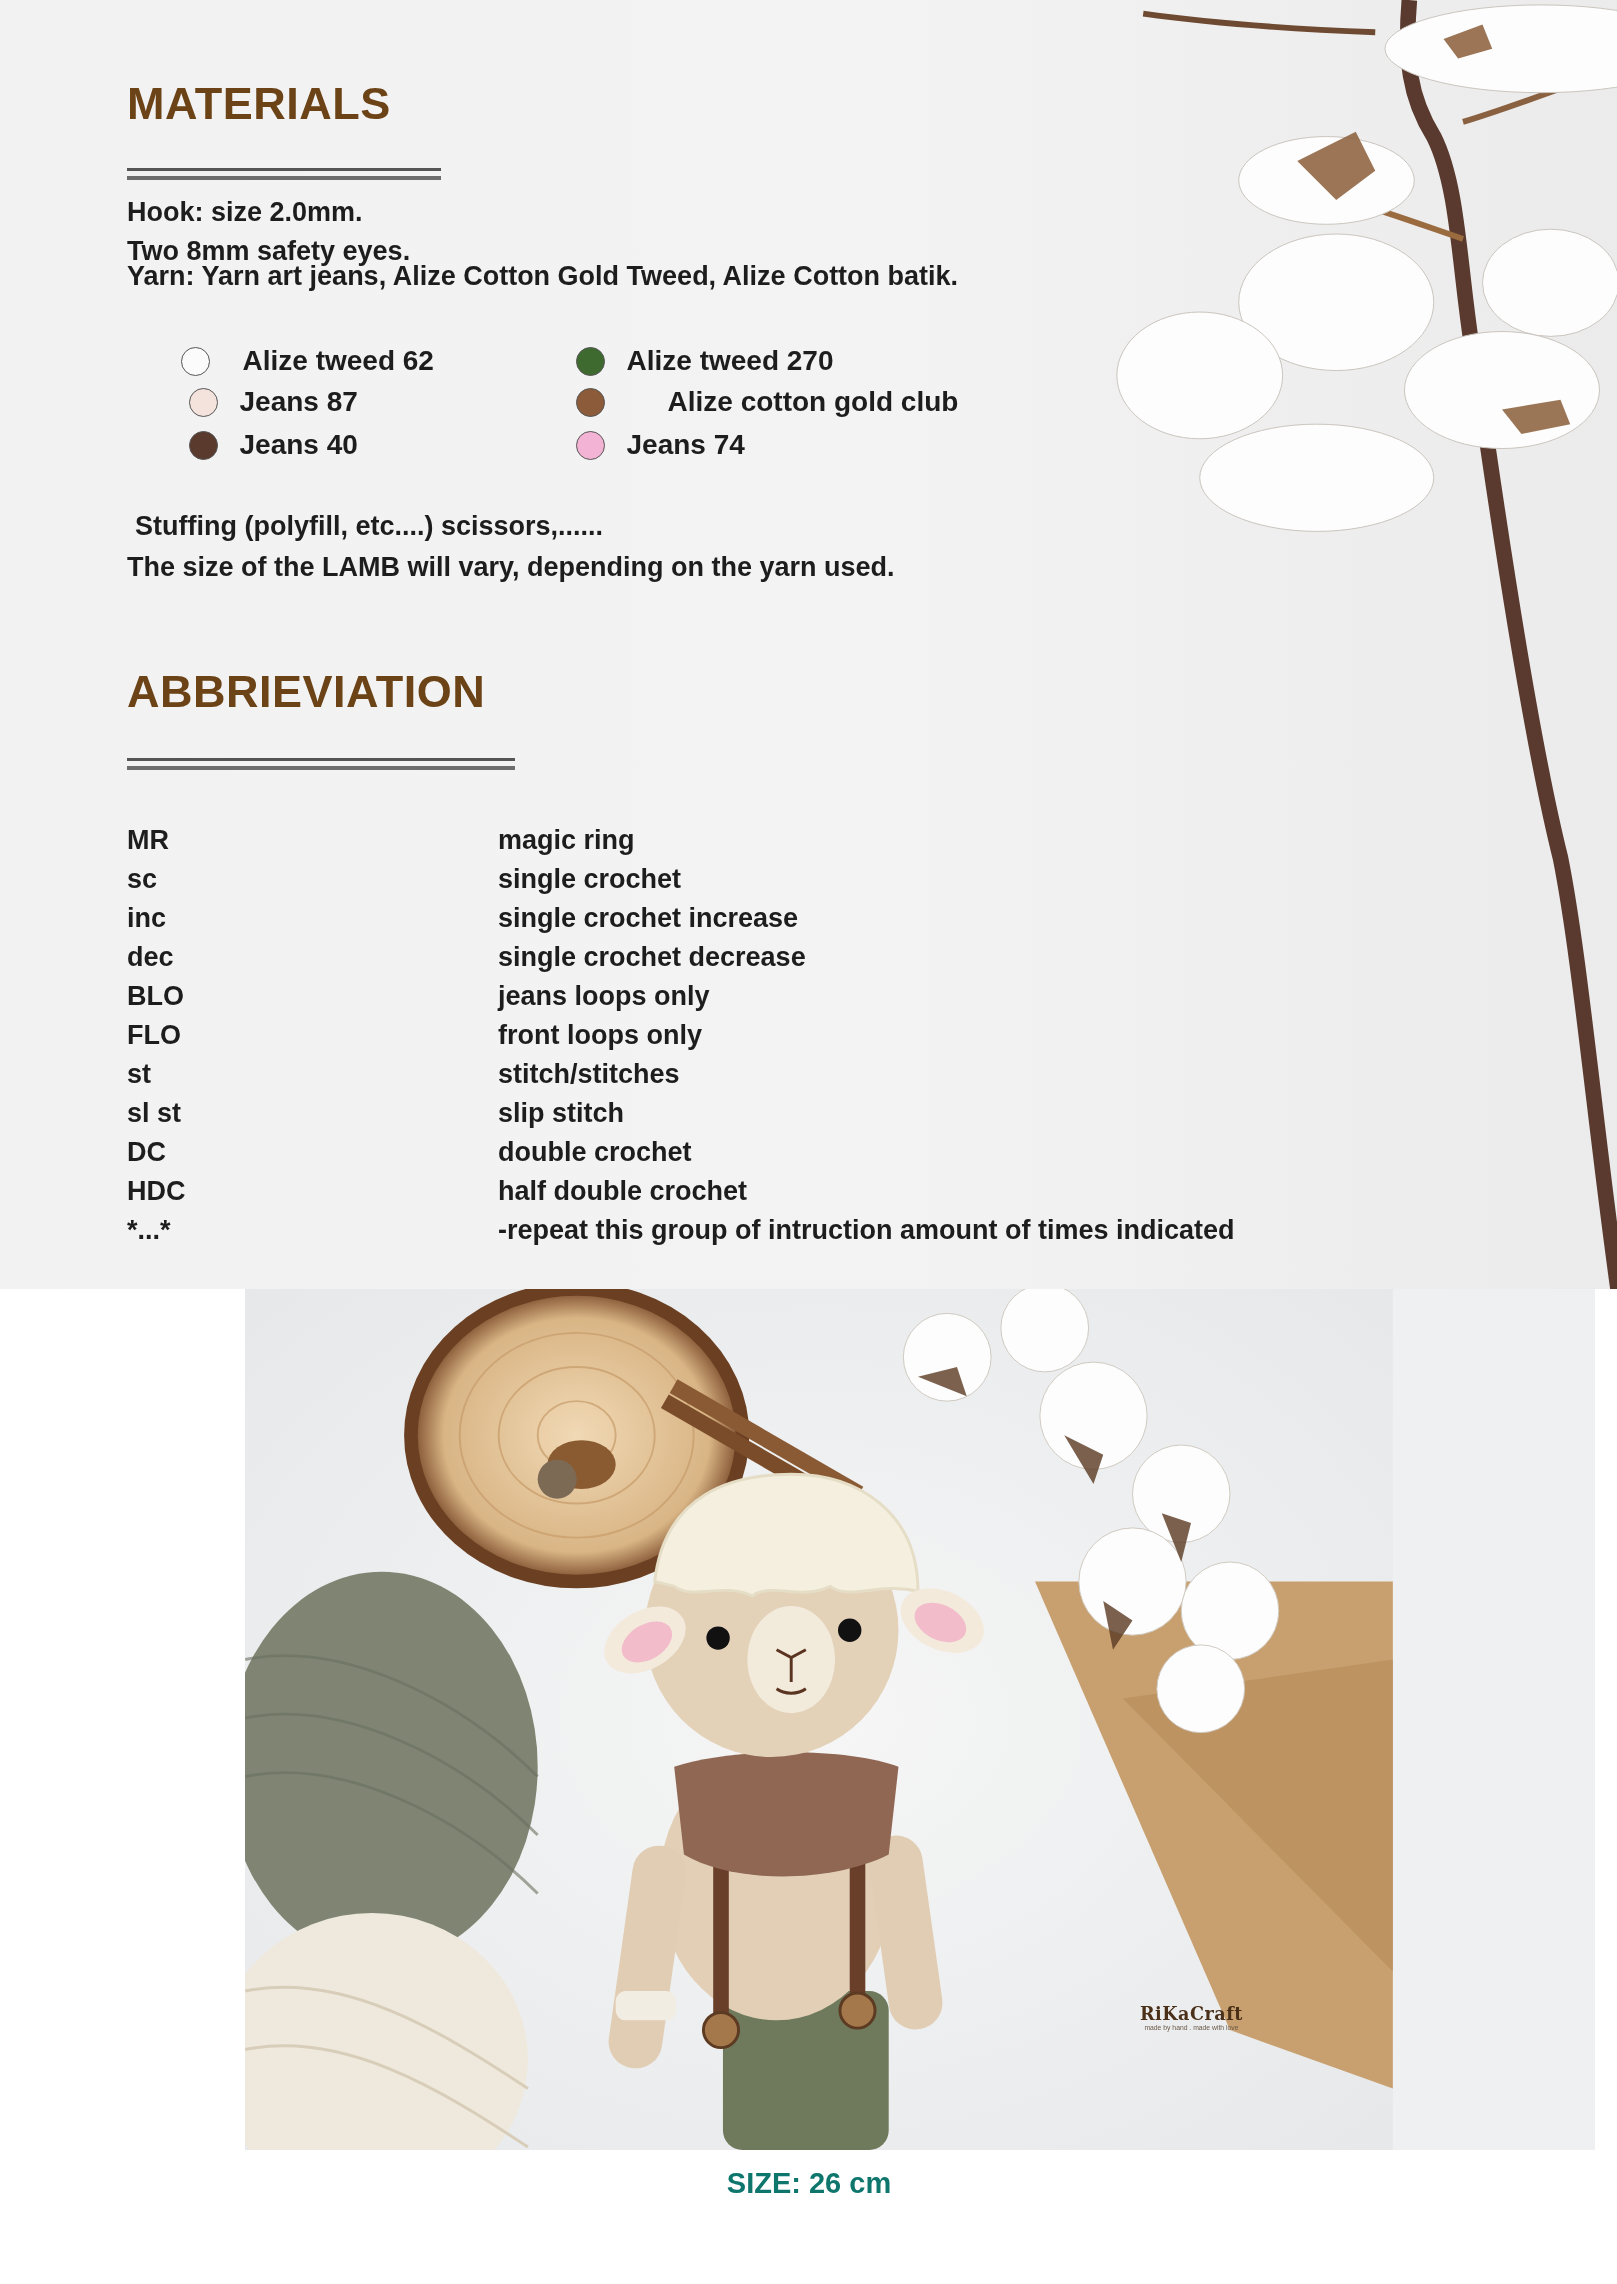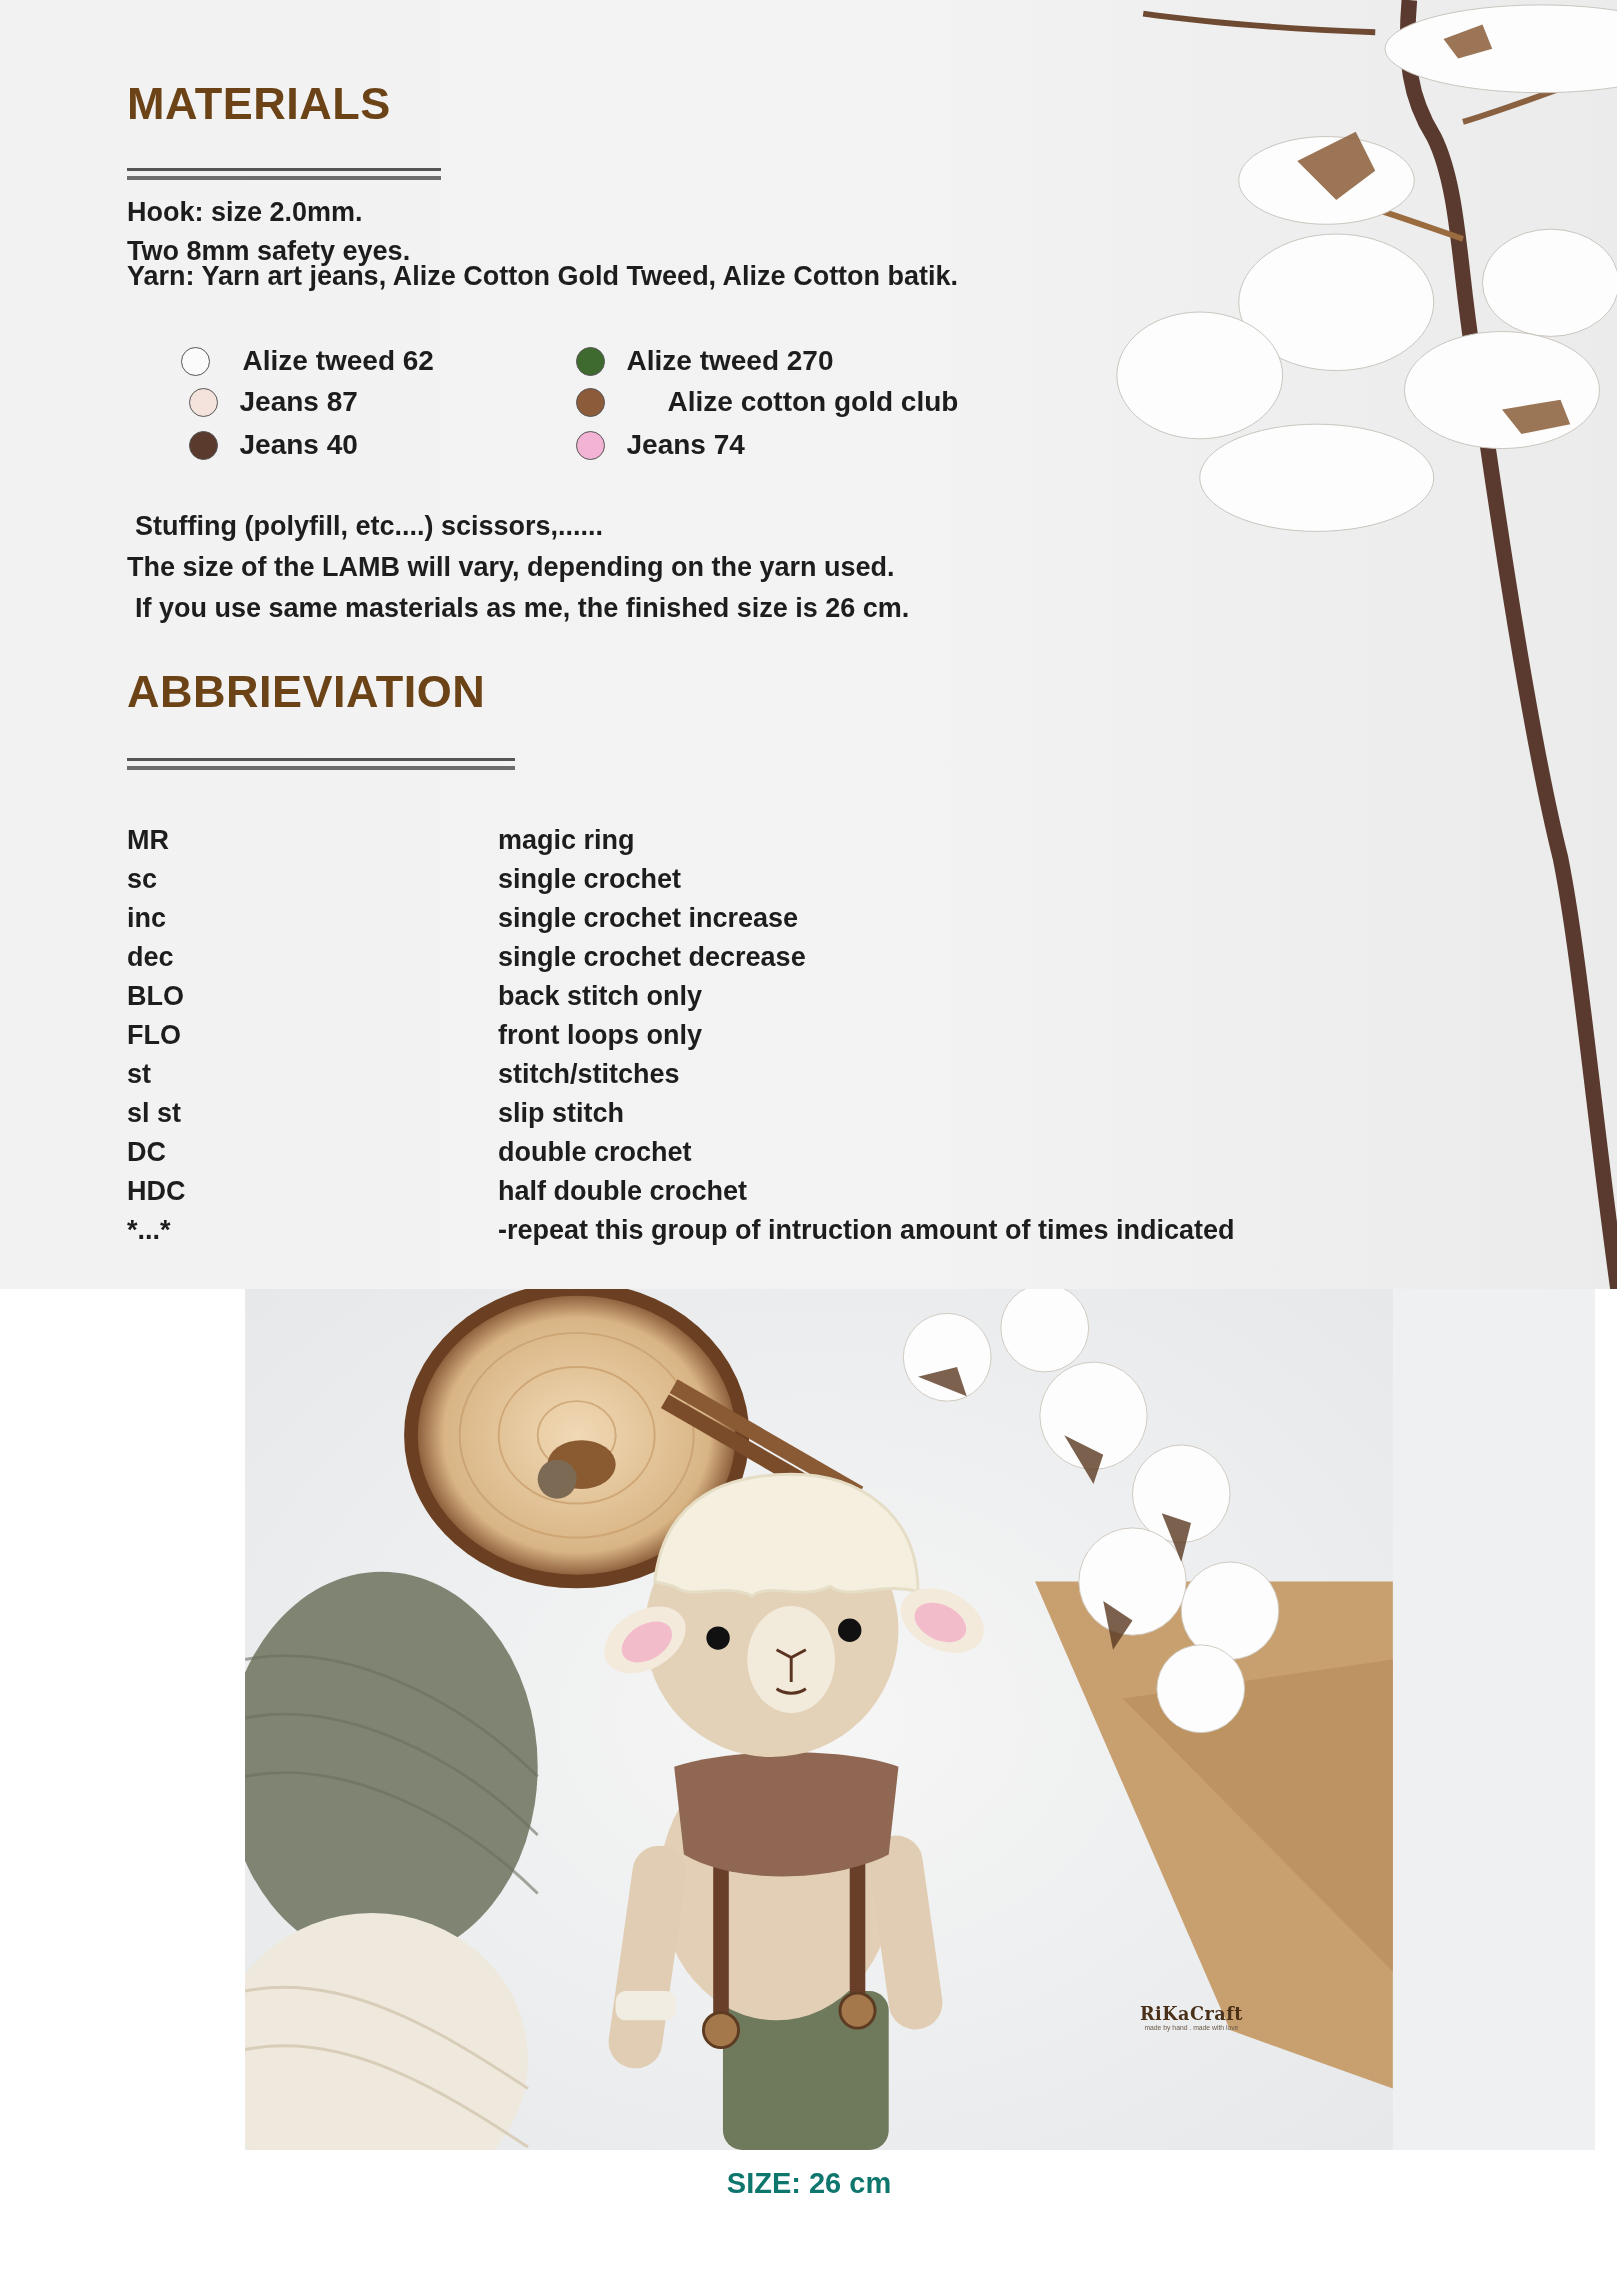--- a/index.html
+++ b/index.html
@@ -79,21 +79,20 @@
     <span class="swatch" style="background:#8b5b3a;"></span>
     <span>Alize cotton gold club</span>
   </div>
   <div class="swatch-row" style="left:576px; top:429px;">
     <span class="swatch" style="background:#f2b3d4;"></span>
     <span>Jeans 74</span>
   </div>
 
   <div class="text-line" style="top:511px; left:135px;">Stuffing (polyfill, etc....) scissors,......</div>
   <div class="text-line" style="top:552px;">The size of the LAMB will vary, depending on the yarn used.</div>
-  <div class="text-line" style="top:593px; left:135px;">If you use same masterials as me, the finished size is 26 cm.</div>
 
   <div class="heading" style="top:666px;">ABBRIEVIATION</div>
   <div class="double-rule" style="top:758px; width:388px;"></div>
 
   <div class="abbr-row" style="top:825px;">
     <span class="abbr-term">MR</span>
     <span class="abbr-def">magic ring</span>
   </div>
   <div class="abbr-row" style="top:864px;">
     <span class="abbr-term">sc</span>
@@ -102,21 +101,21 @@
   <div class="abbr-row" style="top:903px;">
     <span class="abbr-term">inc</span>
     <span class="abbr-def">single crochet increase</span>
   </div>
   <div class="abbr-row" style="top:942px;">
     <span class="abbr-term">dec</span>
     <span class="abbr-def">single crochet decrease</span>
   </div>
   <div class="abbr-row" style="top:981px;">
     <span class="abbr-term">BLO</span>
-    <span class="abbr-def">back stitch only</span>
+    <span class="abbr-def">jeans loops only</span>
   </div>
   <div class="abbr-row" style="top:1020px;">
     <span class="abbr-term">FLO</span>
     <span class="abbr-def">front loops only</span>
   </div>
   <div class="abbr-row" style="top:1059px;">
     <span class="abbr-term">st</span>
     <span class="abbr-def">stitch/stitches</span>
   </div>
   <div class="abbr-row" style="top:1098px;">

